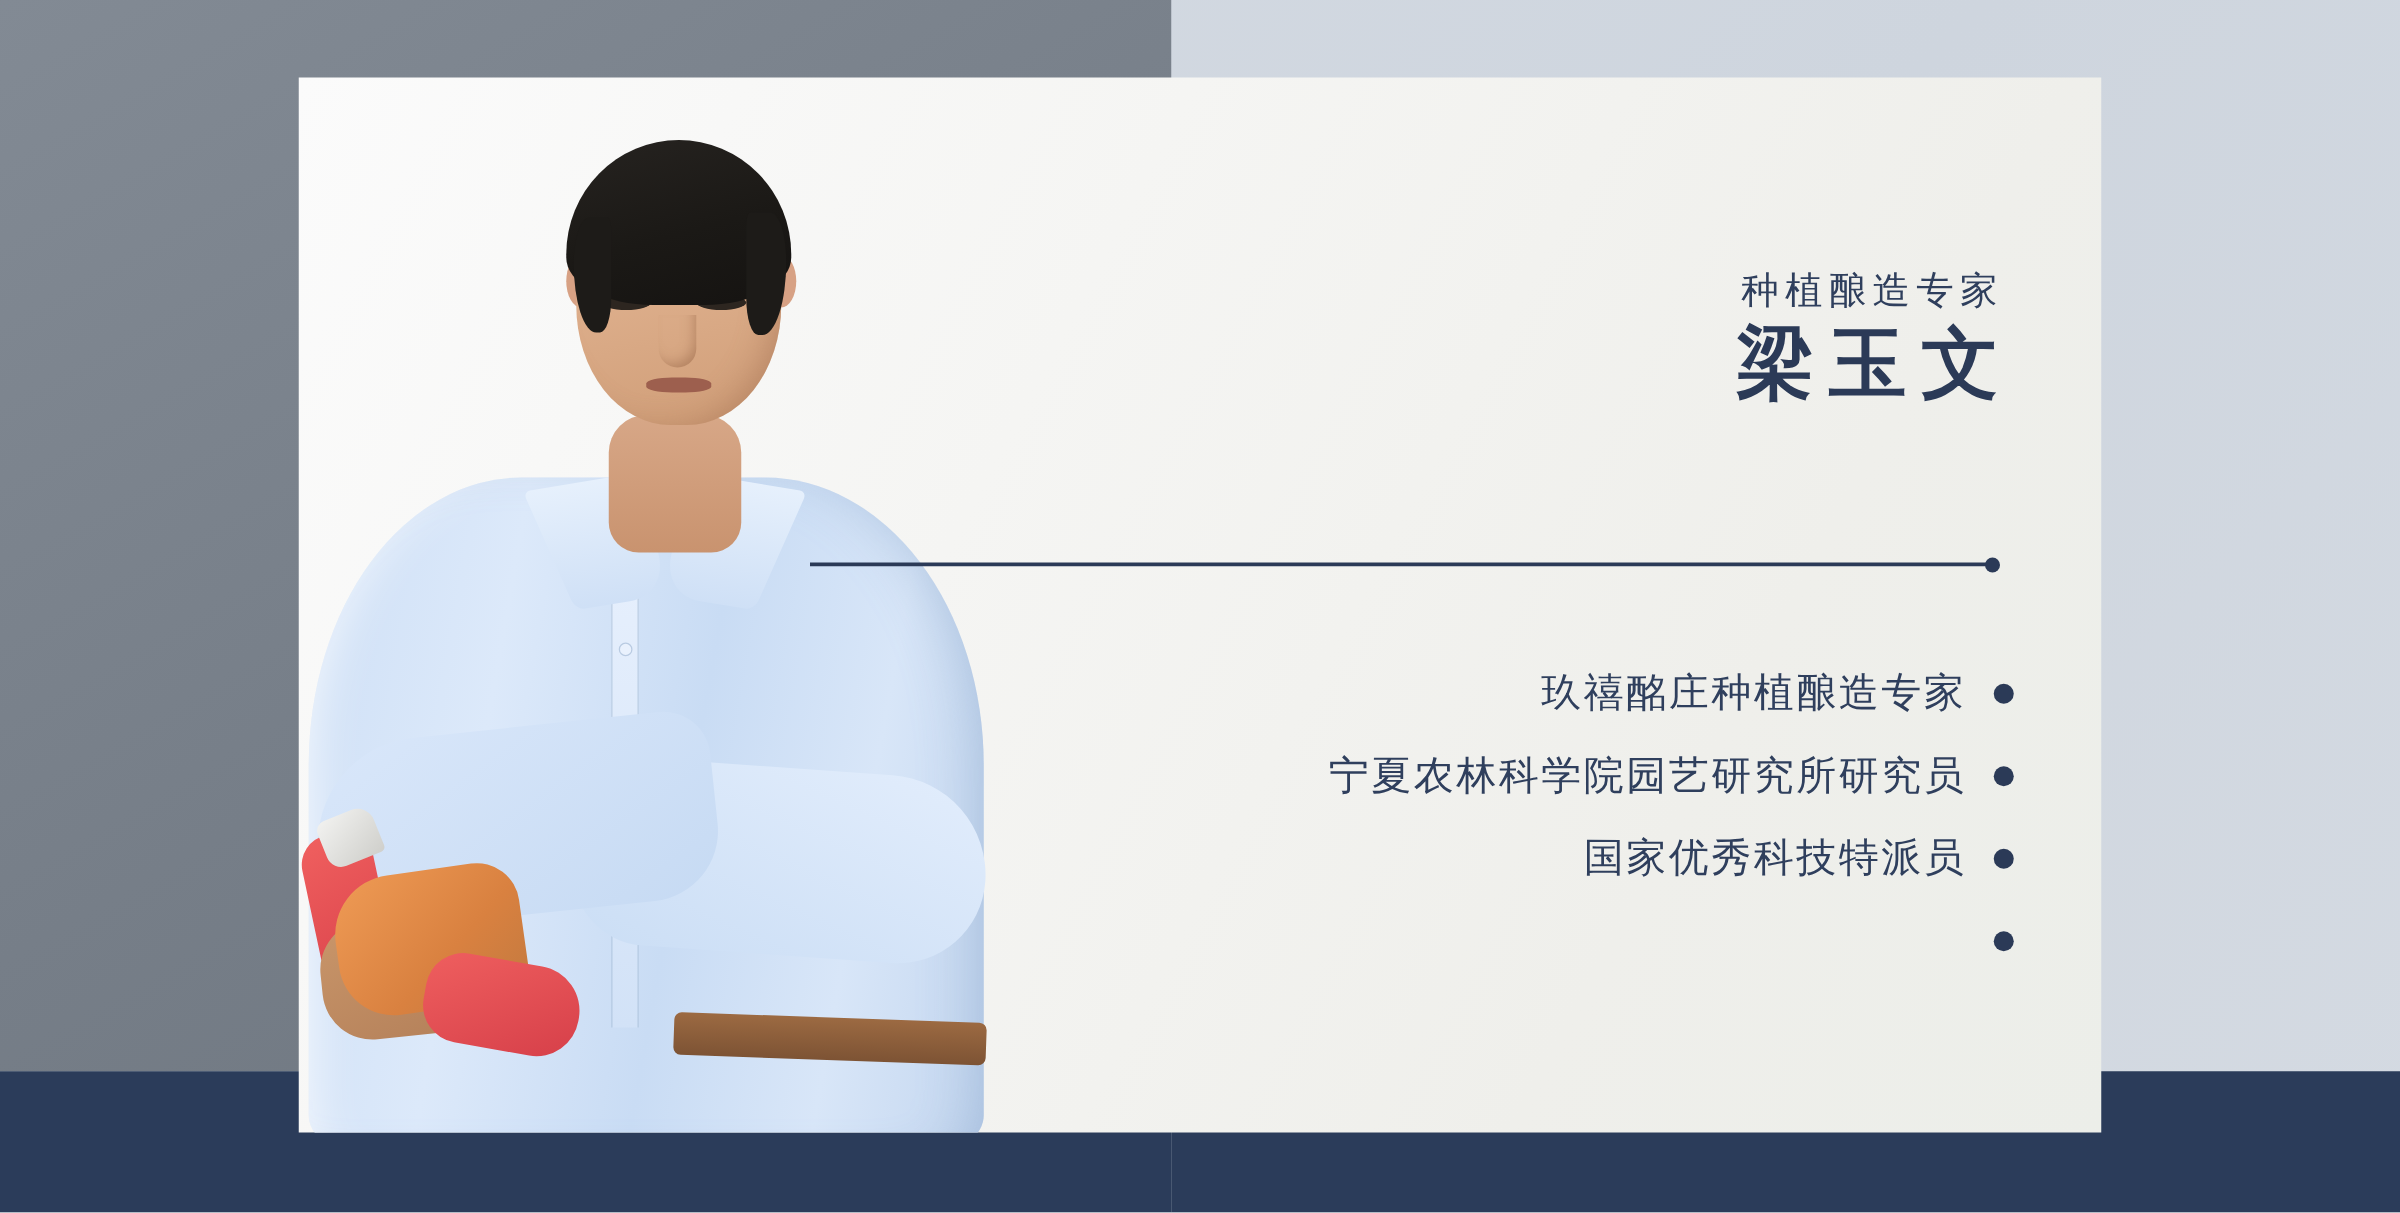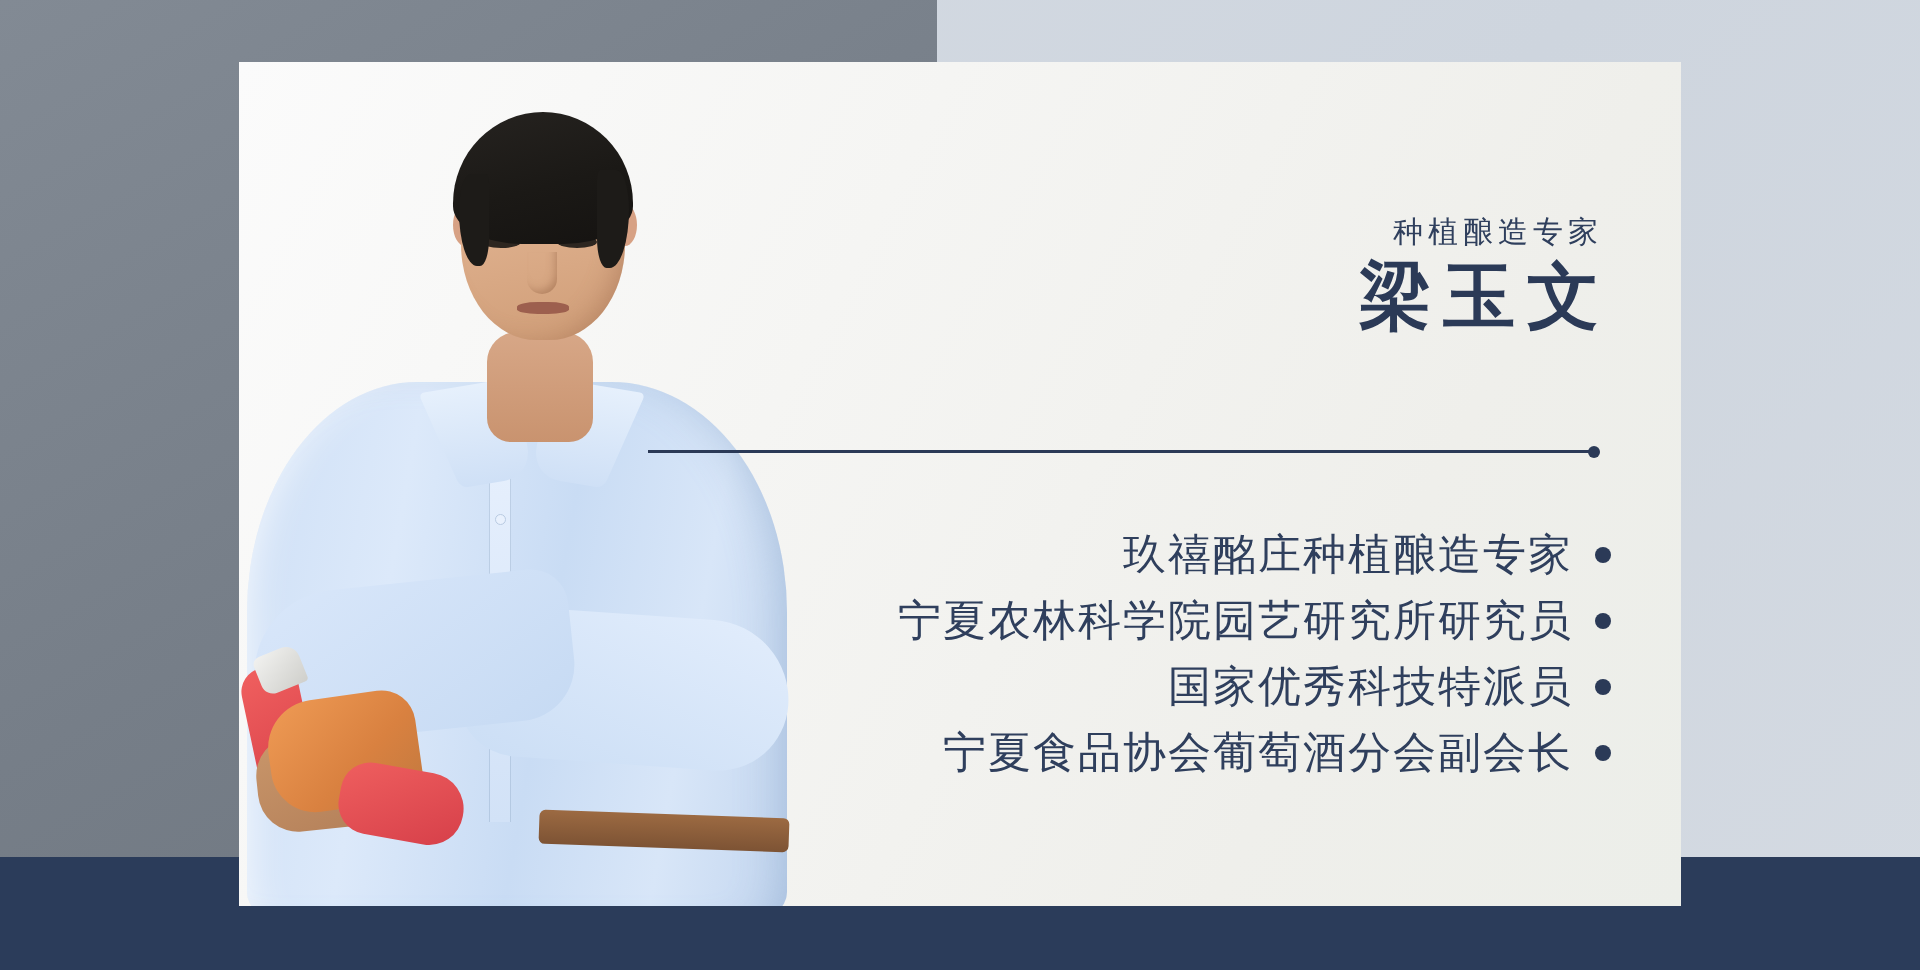--- a/index.html
+++ b/index.html
@@ -163,42 +163,42 @@
   .text-area { position:absolute; left:0; top:0; width:1442px; height:844px; }
 
   .eyebrow {
     position:absolute; right:78px; top:150px;
     font-size:30px; letter-spacing:5px; color:#2f3f5d; font-weight:400;
     white-space:nowrap;
   }
   .name {
     position:absolute; right:70px; top:198px;
     font-family:"Liberation Serif", serif;
-    font-size:72px; font-weight:700; letter-spacing:12px; color:#2b3a57;
+    font-size:62px; font-weight:700; letter-spacing:12px; color:#2b3a57;
     white-space:nowrap; line-height:1.05;margin-left:40px;
   }
   .divider-wrap {
     position:absolute; left:409px; top:384px; width:952px; height:12px;
   }
   .divider-line {
     position:absolute; left:0; top:4px; width:944px; height:3px;
     background:#2b3a57;
   }
   .divider-dot {
     position:absolute; right:0; top:0; width:12px; height:12px;
     background:#2b3a57; border-radius:50%;
   }
 
   .creds { position:absolute; right:70px; top:460px; width:900px; }
   .cred-row {
     display:flex; align-items:center; justify-content:flex-end;
     height:66px;
   }
   .cred-text {
-    font-size:43px; color:#2f3f5d; letter-spacing:2px; white-space:nowrap;
+    font-size:32px; color:#2f3f5d; letter-spacing:2px; white-space:nowrap;
   }
   .cred-dot {
     width:16px; height:16px; border-radius:50%;
     background:#2b3a57; margin-left:22px; flex:0 0 auto;
   }
 </style>
 </head>
 <body>
 
 <div id="stage">
@@ -261,21 +261,20 @@
           <span class="cred-text">宁夏农林科学院园艺研究所研究员</span>
           <span class="cred-dot"></span>
         </div>
 
         <div class="cred-row">
           <span class="cred-text">国家优秀科技特派员</span>
           <span class="cred-dot"></span>
         </div>
 
         <div class="cred-row">
-          <span class="cred-text">宁夏食品协会葡萄酒分会副会长</span>
           <span class="cred-dot"></span>
         </div>
 
 
       </div>
     </div>
   </div>
 </div>
 
 </body></html>

